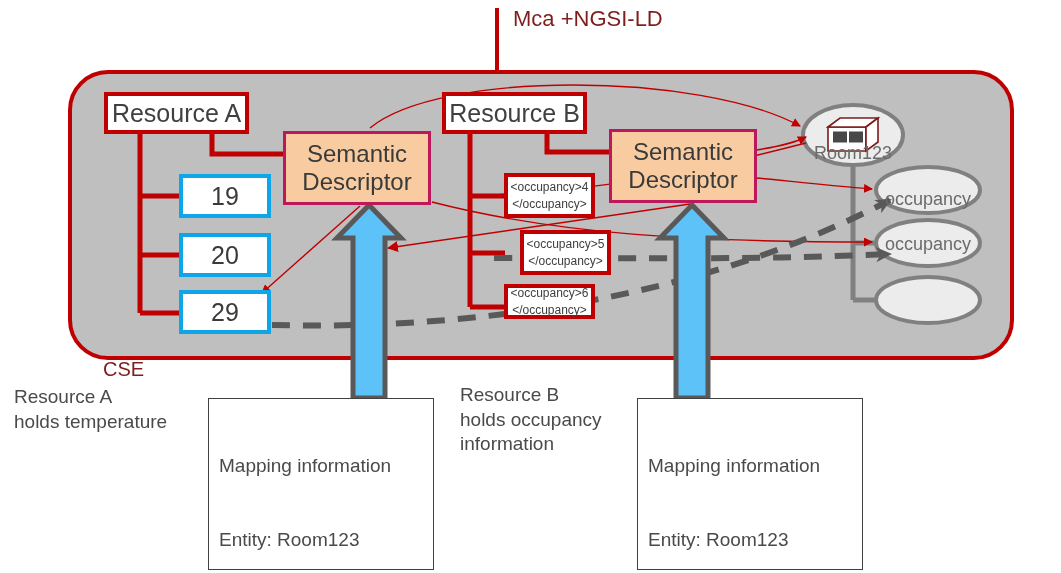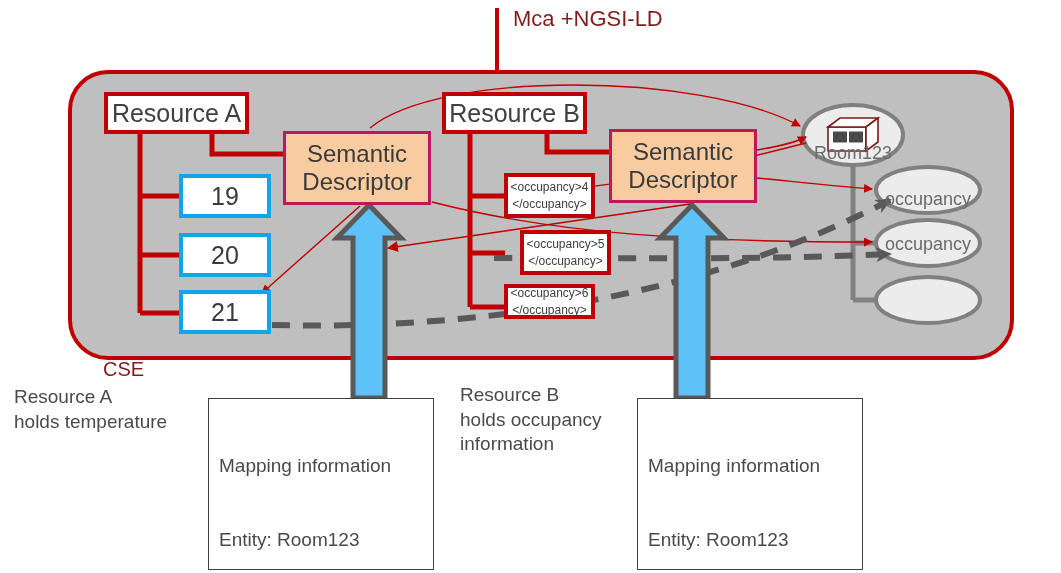--- a/index.html
+++ b/index.html
@@ -140,21 +140,21 @@
   <div class="resbox" style="left:104px;top:92px;width:145px;height:42px;">
     <span>Resource A</span>
   </div>
   <div class="valbox" style="left:179px;top:174px;width:92px;height:44px;">
     <span>19</span>
   </div>
   <div class="valbox" style="left:179px;top:233px;width:92px;height:44px;">
     <span>20</span>
   </div>
   <div class="valbox" style="left:179px;top:290px;width:92px;height:44px;">
-    <span>21</span>
+    <span>29</span>
   </div>
 
   <div class="sdbox" style="left:283px;top:131px;width:148px;height:74px;">
     <span>Semantic</span>
     <span>Descriptor</span>
   </div>
 
   <div class="resbox" style="left:442px;top:92px;width:145px;height:42px;">
     <span>Resource B</span>
   </div>

